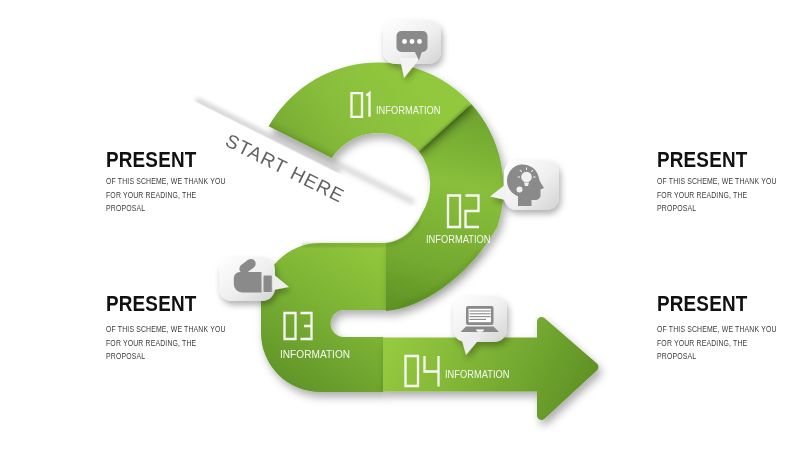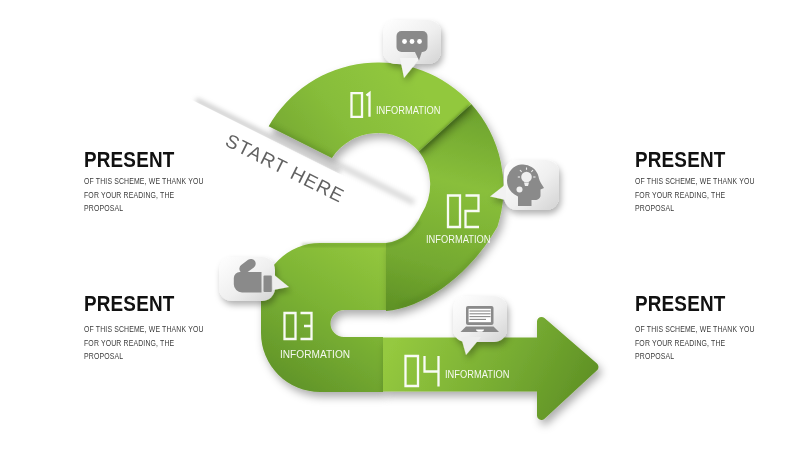--- a/index.html
+++ b/index.html
@@ -1,20 +1,20 @@
 <!DOCTYPE html>
 <html><head>
 <meta charset="utf-8">
 <style>
   html,body{margin:0;padding:0;}
   body{width:800px;height:450px;overflow:hidden;background:#ffffff;
        font-family:"Liberation Sans", sans-serif;}
   .stage{position:relative;width:800px;height:450px;}
   svg{position:absolute;left:0;top:0;}
-  .blk{position:absolute;width:190px;}
+  .blk{position:absolute;width:190px;margin-left:22px;}
   .blk h2{margin:0;font-size:22.5px;font-weight:bold;color:#111;letter-spacing:0.2px;transform:scaleX(0.84);transform-origin:0 0;}
   .blk p{margin:0;font-size:9.6px;line-height:13.7px;color:#3b3b3b;letter-spacing:0.2px;white-space:nowrap;transform:scaleX(0.72);transform-origin:0 0;}
 </style>
 </head>
 <body>
 <div class="stage">
 <svg width="800" height="450" viewBox="0 0 800 450">
 <defs>
   <linearGradient id="gseg1" gradientUnits="userSpaceOnUse" x1="280" y1="150" x2="400" y2="60">
     <stop offset="0" stop-color="#76a932"></stop>

